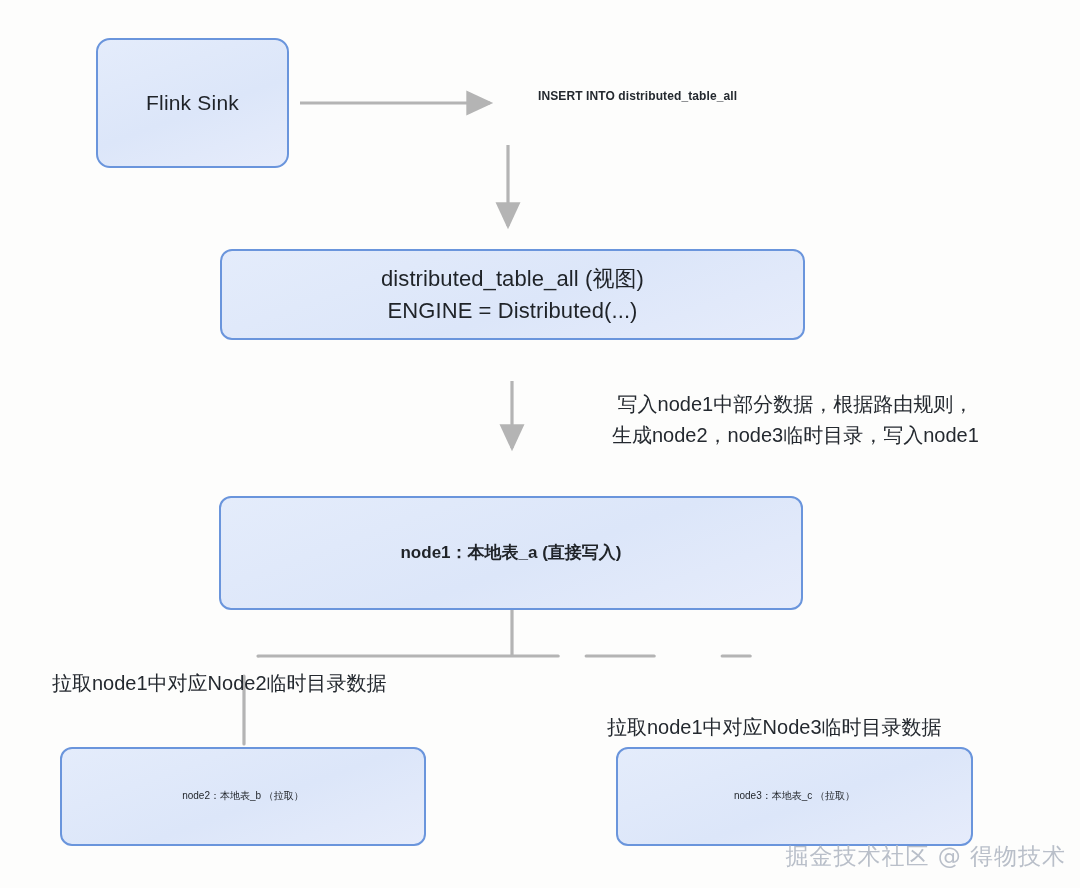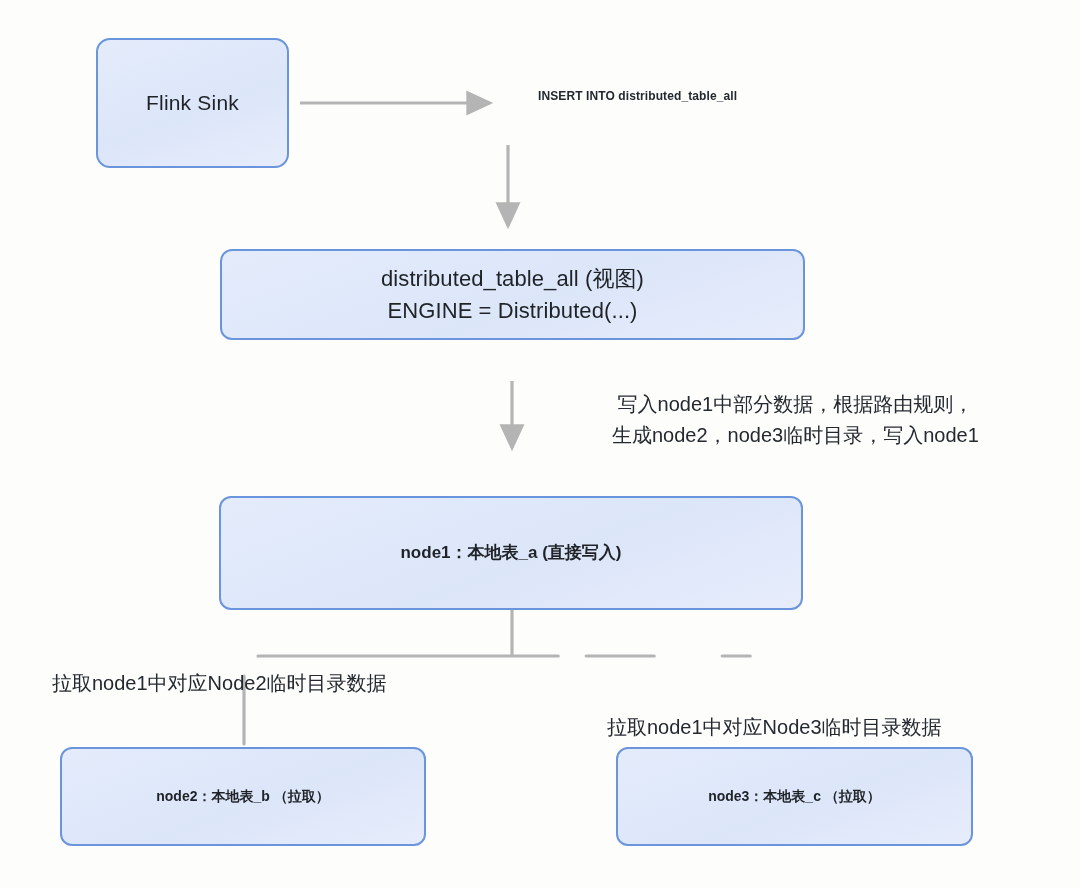--- a/index.html
+++ b/index.html
@@ -82,22 +82,22 @@
     height: 99px;
   }
   #node-node3 {
     left: 616px;
     top: 747px;
     width: 357px;
     height: 99px;
   }
   #node-node2 .node-text,
   #node-node3 .node-text {
-    font-size: 14px;
-    font-weight: 700;
+    font-size: 10px;
+    font-weight: 400;
   }
   .edge-label {
     position: absolute;
     color: #24292f;
     white-space: pre-line;
   }
   #label-insert {
     left: 538px;
     top: 89px;
     font-size: 12px;
@@ -188,14 +188,15 @@
 
   <div class="edge-label" id="label-insert">INSERT INTO distributed_table_all</div>
 
   <div class="edge-label" id="label-route">写入node1中部分数据，根据路由规则，
 生成node2，node3临时目录，写入node1</div>
 
   <div class="edge-label" id="label-pull-left">拉取node1中对应Node2临时目录数据</div>
 
   <div class="edge-label" id="label-pull-right">拉取node1中对应Node3临时目录数据</div>
 
+  <div id="watermark">掘金技术社区 @ 得物技术</div>
 
 </div>
 
 </body></html>

